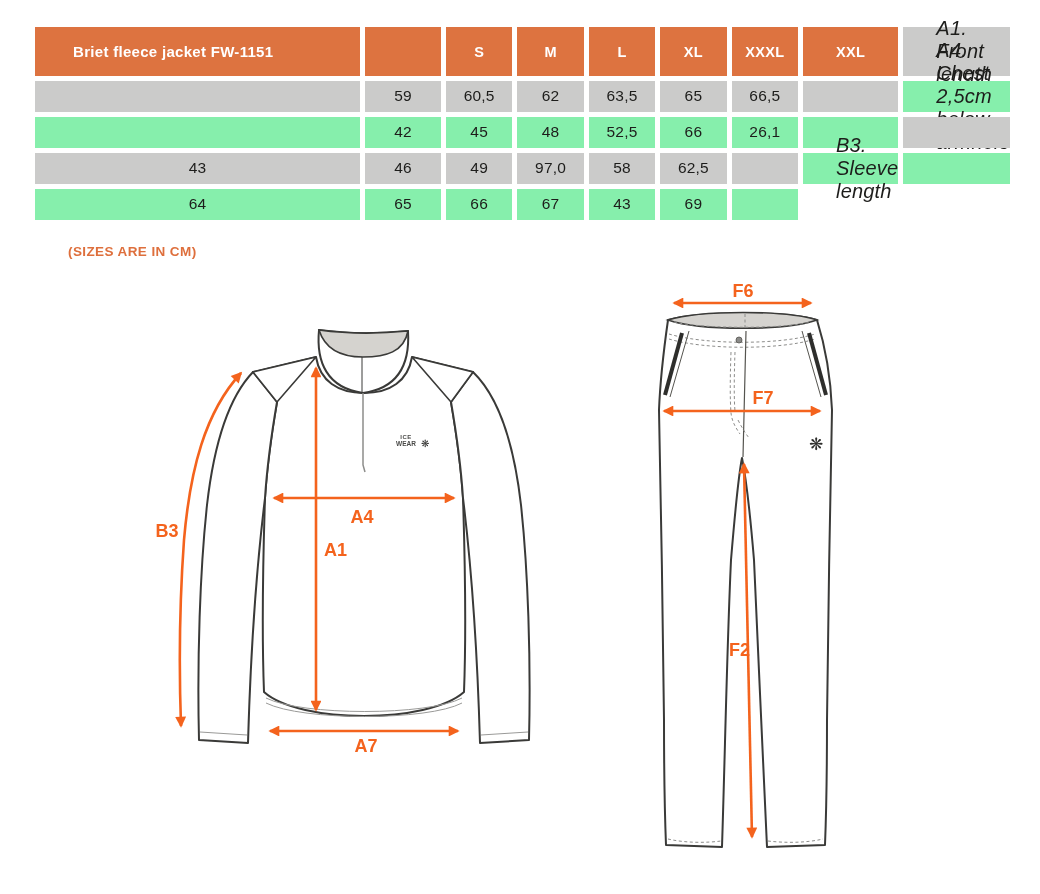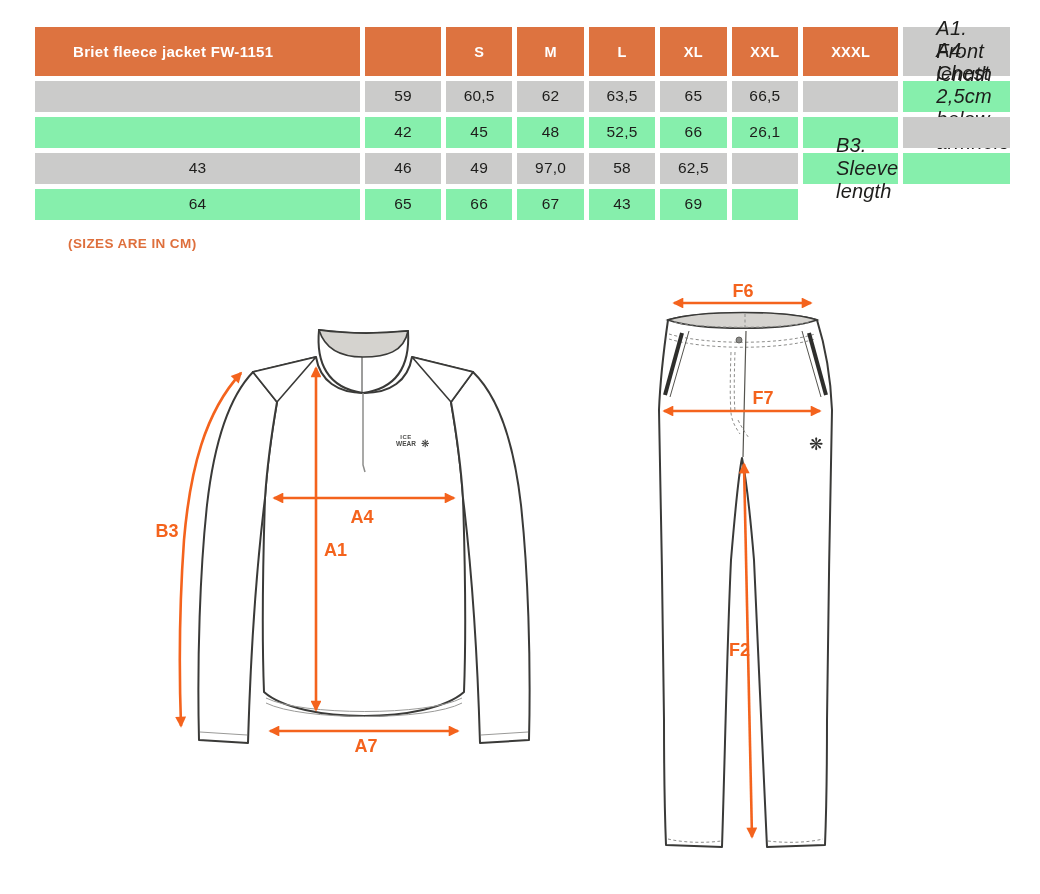--- a/index.html
+++ b/index.html
@@ -22,21 +22,21 @@
   .hcell.title{justify-content:flex-start;padding-left:38px;font-size:15px;}
   .cell{
     display:flex;align-items:center;justify-content:center;
     font-size:15.5px;letter-spacing:.2px;
   }
   .cell.label{justify-content:flex-start;padding-left:33px;font-size:20px;font-style:italic;}
   .row-a{background:#CBCBCA;}
   .row-b{background:#86efac;}
   
   #sizes-note{
-    position:absolute;left:68px;top:236px;
+    position:absolute;left:68px;top:244px;
     color:#DE6F3C;font-size:13.5px;font-weight:bold;letter-spacing:.4px;
   }
   
   .fig{position:absolute;}
   #jacket-fig{left:145px;top:300px;width:400px;height:465px;}
   #pants-fig{left:635px;top:280px;width:215px;height:600px;}
   .outline{fill:#fff;stroke:#3A3A38;stroke-width:2;stroke-linejoin:round;}
   .seam{fill:none;stroke:#3A3A38;stroke-width:1.4;}
   .stitch{fill:none;stroke:#9a9a98;stroke-width:1;}
   .dashed{fill:none;stroke:#8d8d8b;stroke-width:1;stroke-dasharray:3 2.5;}
@@ -56,22 +56,22 @@
   <div id="size-table">
 
     <div class="hcell title">
         <span>Briet fleece jacket FW-1151</span>
       </div>
     <div class="hcell"></div>
     <div class="hcell">S</div>
     <div class="hcell">M</div>
     <div class="hcell">L</div>
     <div class="hcell">XL</div>
+    <div class="hcell">XXXL</div>
     <div class="hcell">XXL</div>
-    <div class="hcell">XXXL</div>
 
     <div class="cell label row-a">A1. Front length</div>
     <div class="cell row-a"></div>
     <div class="cell row-a">59</div>
     <div class="cell row-a">60,5</div>
     <div class="cell row-a">62</div>
     <div class="cell row-a">63,5</div>
     <div class="cell row-a">65</div>
     <div class="cell row-a">66,5</div>
     <div class="cell row-a"></div>

